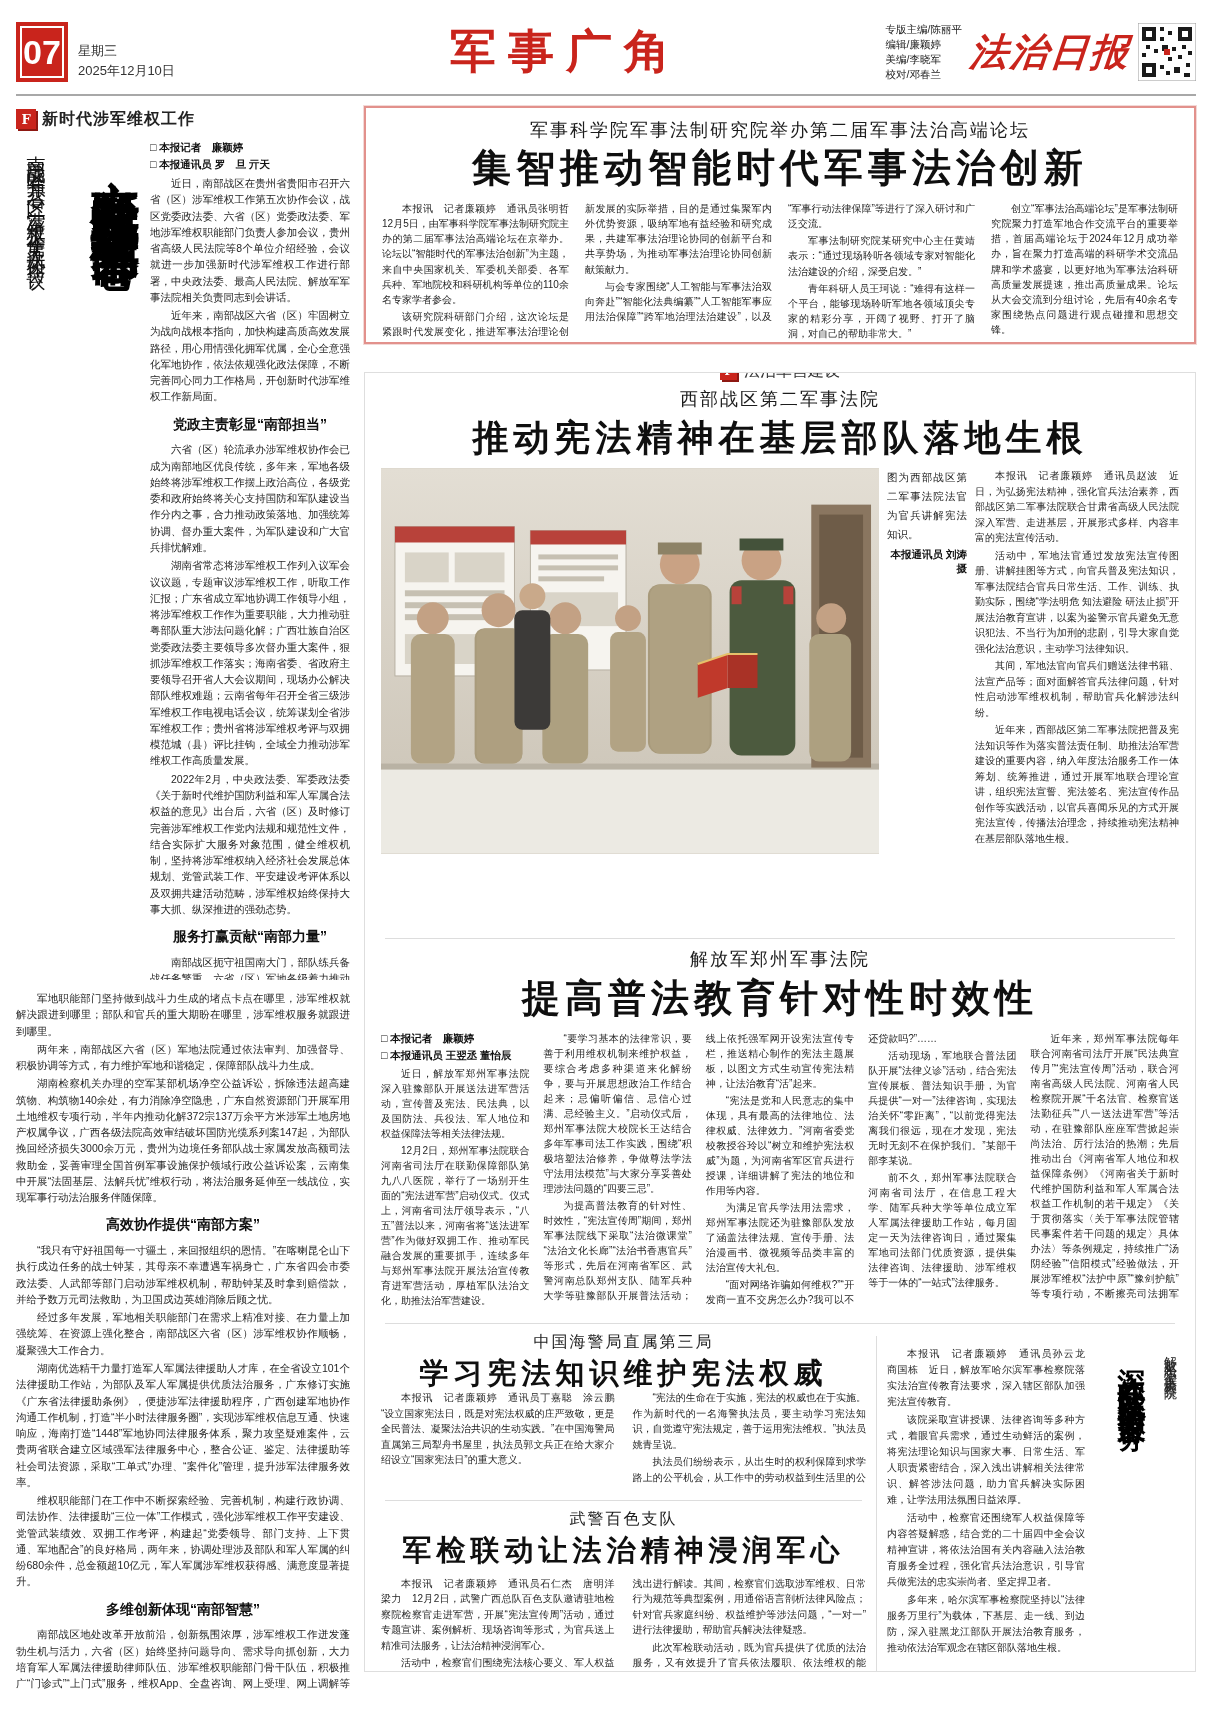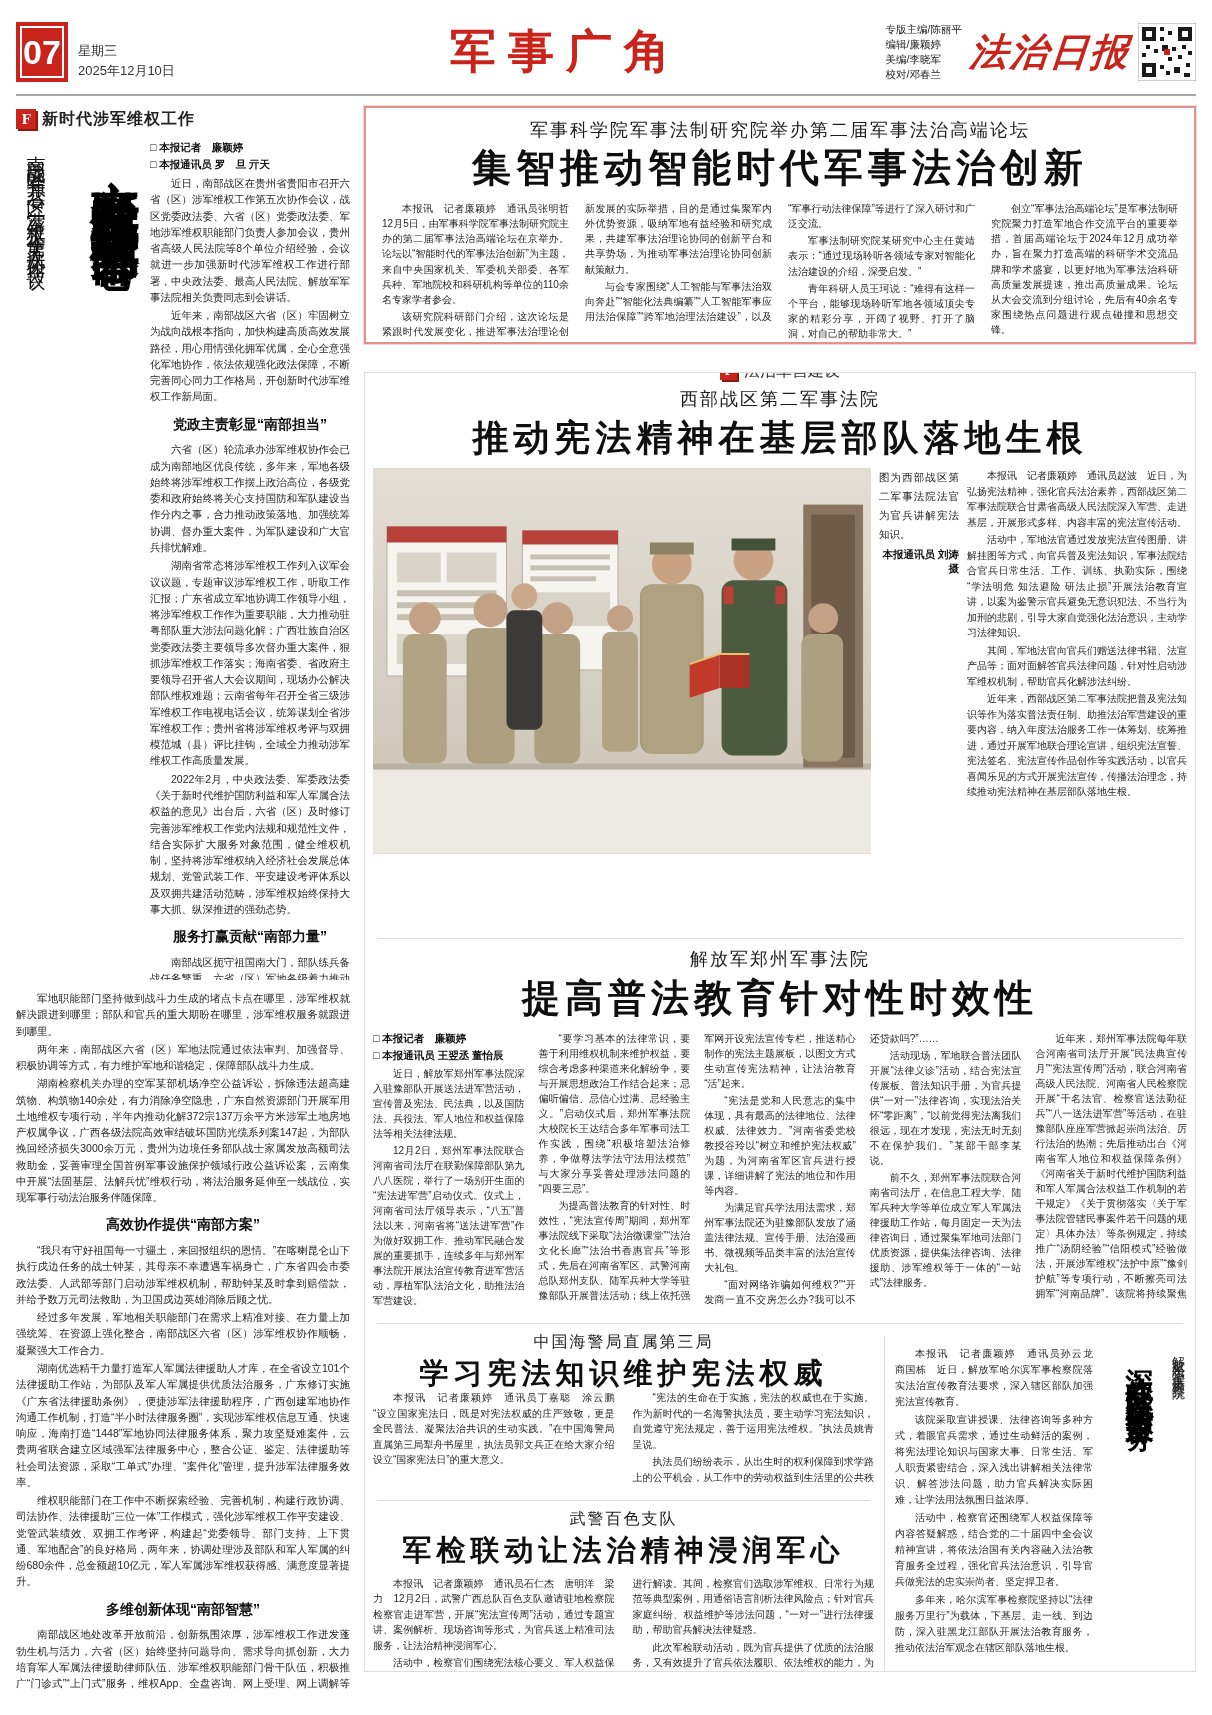--- a/index.html
+++ b/index.html
@@ -41,21 +41,21 @@
   .south-narrow{flex:1;overflow:hidden;min-width:0;}
   .south-wide{margin-top:10px;height:700px;overflow:hidden;}
 
   
   .forum-box{border:2px solid #e2918c;box-shadow:0 0 0 1px #f3d9d7;padding:10px 16px 10px;height:238px;box-sizing:border-box;margin-bottom:12px;overflow:hidden;}
   .forum-box .headline{font-size:39px;margin:4px 0 10px;}
   .cols4{column-count:4;column-gap:16px;height:142px;overflow:hidden;}
   .cols4 .para{font-size:10px;line-height:1.52;}
 
   
-  .camp-box{position:relative;border:1px solid #dedede;margin-top:28px;height:1300px;box-sizing:border-box;padding:14px 8px 10px;overflow:hidden;}
+  .camp-box{position:relative;border:1px solid #dedede;margin-top:28px;height:1300px;box-sizing:border-box;padding:14px 16px 10px;overflow:hidden;}
   .camp-label{position:absolute;top:-12px;left:50%;transform:translateX(-50%);background:#fff;padding:0 10px;display:flex;align-items:center;gap:7px;font-size:16px;color:#333;white-space:nowrap;}
 
   
   .constitution .headline{font-size:36px;}
   .const-row{display:flex;gap:8px;height:462px;margin-top:2px;overflow:hidden;}
   .photo{width:498px;height:386px;flex:none;background:#ddd8ce;overflow:hidden;}
   .photo svg{display:block;width:100%;height:100%;}
   .caption-col{width:80px;flex:none;display:flex;flex-direction:column;justify-content:flex-start;padding-bottom:70px;box-sizing:border-box;}
   .caption{font-family:"DejaVu Serif","Liberation Serif",serif;font-size:10.5px;line-height:1.8;text-align:justify;color:#222;margin:0;}
   .credit{font-size:10.5px;font-weight:bold;text-align:right;margin:4px 0 0;color:#111;}

